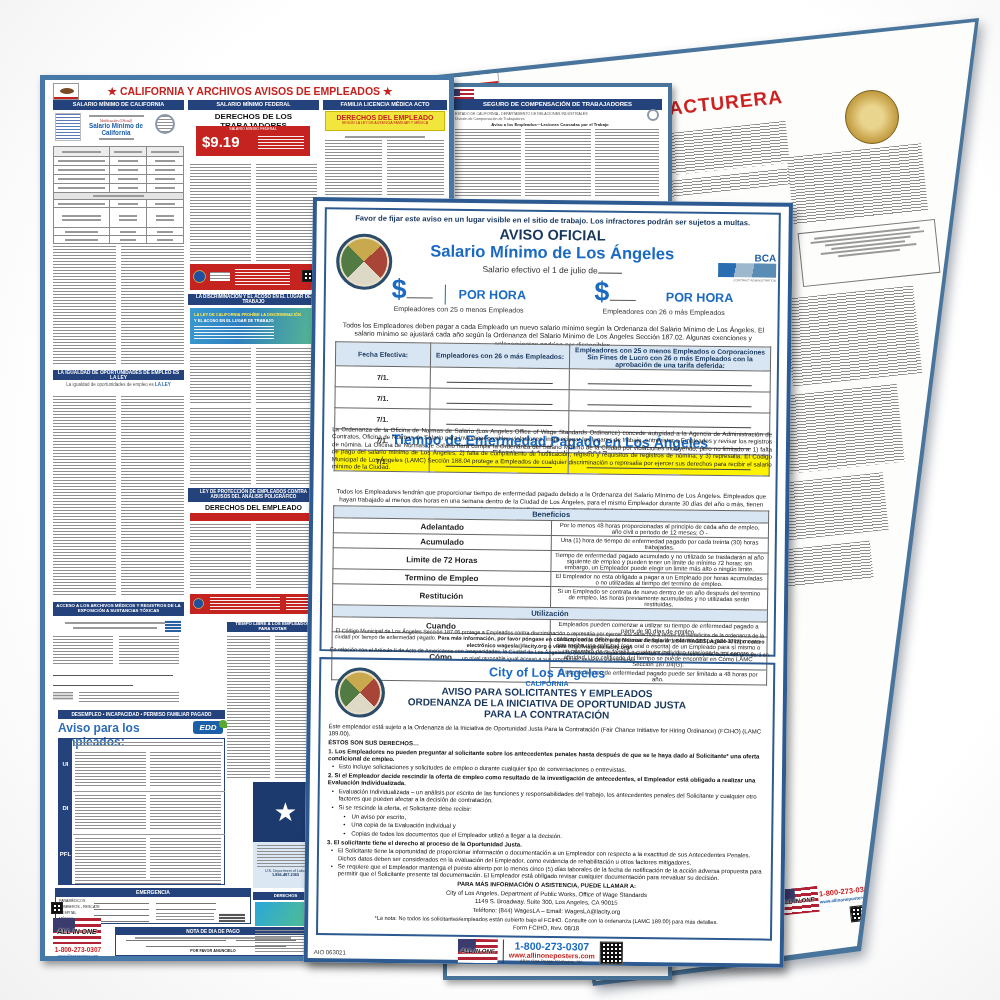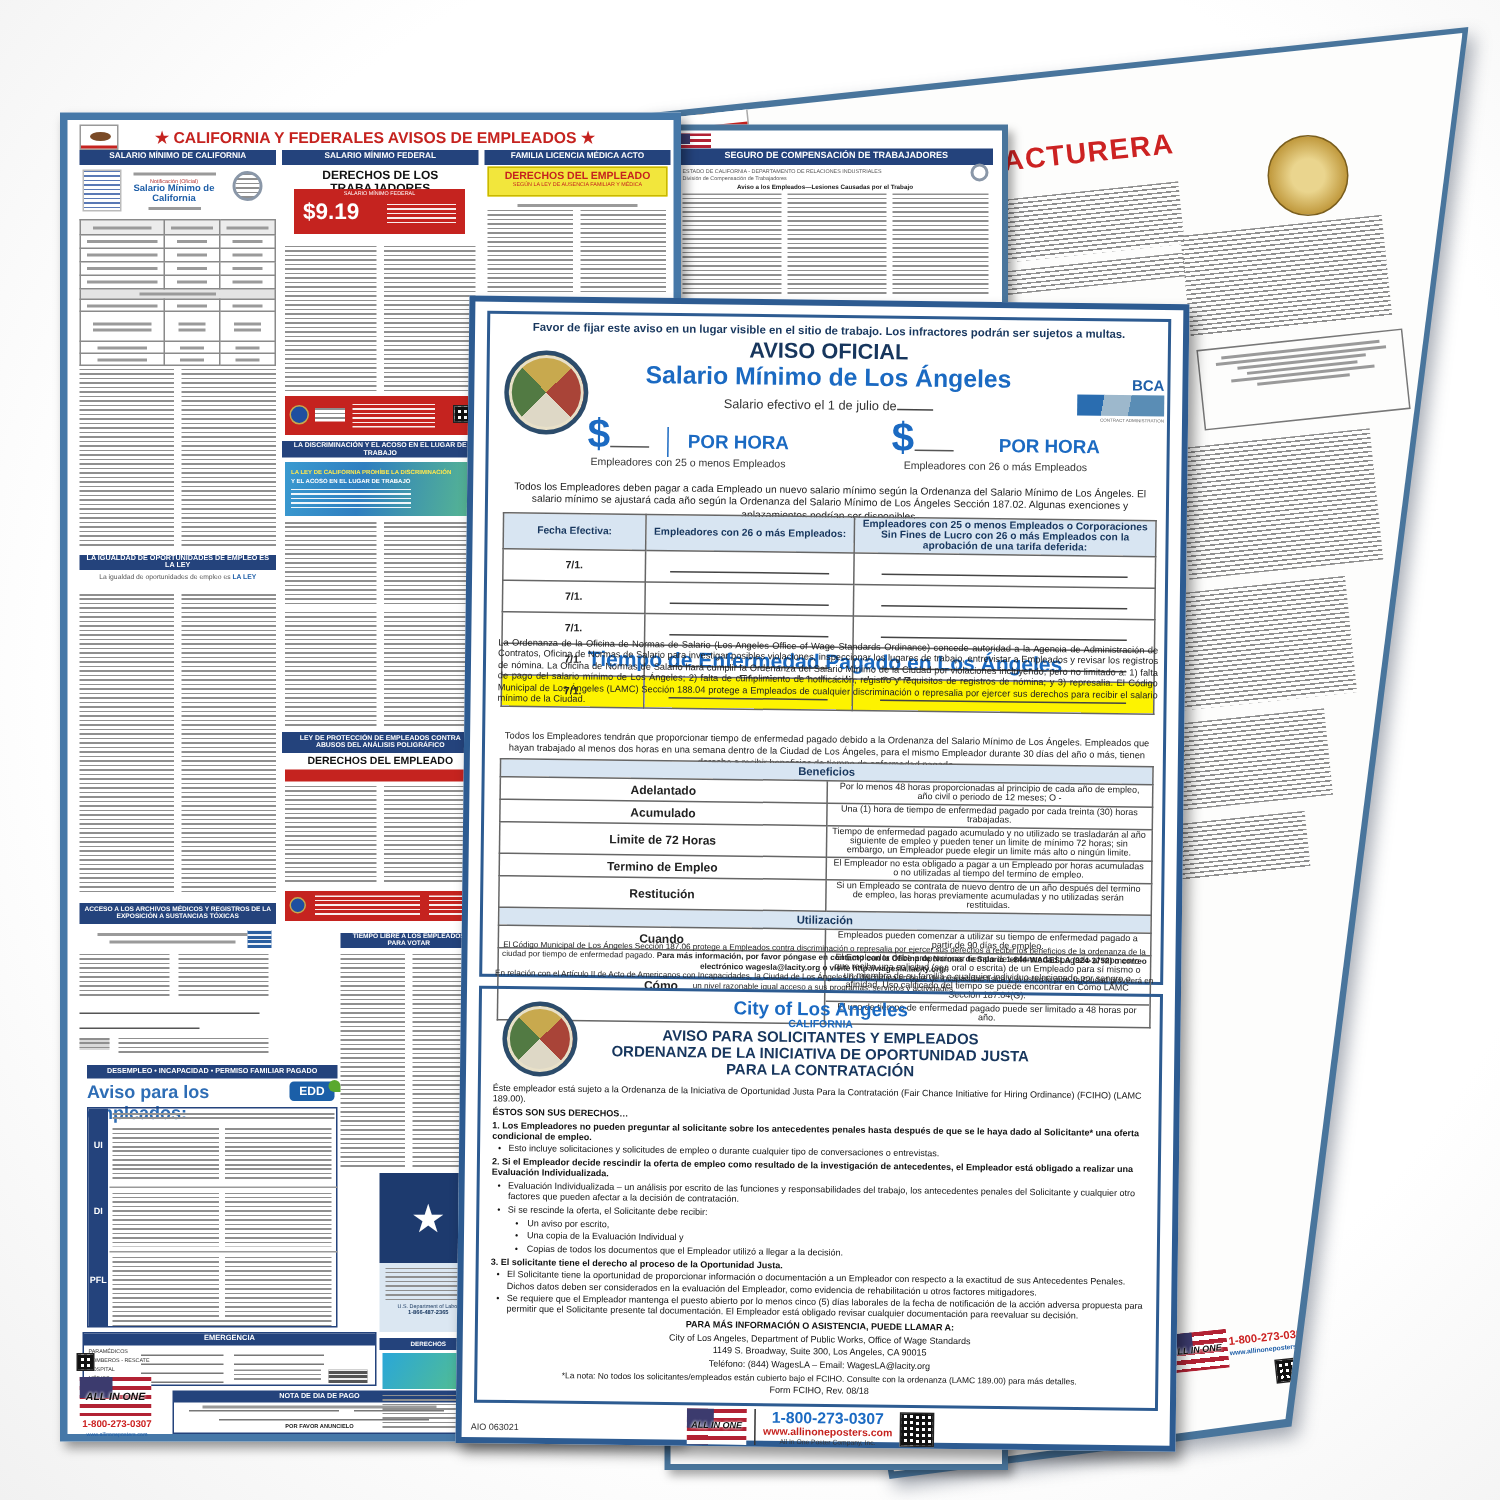--- a/index.html
+++ b/index.html
@@ -112,21 +112,21 @@
     <div class="a tl" style="left:78px;top:42px;width:66px;height:68px"></div>
     <div class="a tl" style="left:148px;top:42px;width:64px;height:68px"></div>
   </div>
 
   <div class="a" style="left:40px;top:75px;width:414px;height:886px;background:#fff;border:5px solid #4678a8;z-index:3;box-shadow:3px 4px 7px rgba(0,0,0,.4)">
 
     <div class="a" style="left:8px;top:3px;width:26px;height:17px;background:#fff;border:1px solid #999">
       <div class="a" style="left:6px;top:4px;width:14px;height:6px;background:#7a4a26;border-radius:50%"></div>
       <div class="a" style="left:0;bottom:0;width:100%;height:2px;background:#c5231f"></div>
     </div>
-    <div class="a c bold" style="left:40px;top:5px;width:330px;font-size:10.5px;color:#c5231f">★ CALIFORNIA Y FEDERALES AVISOS DE EMPLEADOS ★</div>
+    <div class="a c bold" style="left:40px;top:5px;width:330px;font-size:10.5px;color:#c5231f">★ CALIFORNIA Y ARCHIVOS AVISOS DE EMPLEADOS ★</div>
 
     <div class="hdr a" style="left:8px;top:20px;width:131px;height:10px;font-size:5.5px">SALARIO MÍNIMO DE CALIFORNIA</div>
     <div class="a tlb" style="left:10px;top:33px;width:26px;height:28px;border:1px solid #bbb;background-color:#fff"></div>
     <div class="a c" style="left:38px;top:33px;width:66px">
       <div class="cb" style="width:55px"></div>
       <div style="font-size:3.6px;color:#b03030">Notificación (Oficial)</div>
       <div style="font-size:6.3px;color:#1f5fa8;font-weight:bold;line-height:1.05">Salario Mínimo de California</div>
       <div class="cb" style="width:35px"></div>
     </div>
     <div class="a stamp tl" style="left:110px;top:34px;width:20px;height:20px"></div>
@@ -267,21 +267,21 @@
     <div class="a tlw" style="left:120px;top:540px;width:16px;height:12px;background-color:#2a5fa0"></div>
     <div class="a tl" style="left:8px;top:556px;width:60px;height:28px"></div>
     <div class="a tl" style="left:74px;top:556px;width:60px;height:28px"></div>
     <div class="a" style="left:8px;top:590px;width:120px;border-bottom:1px solid #555;height:6px"></div>
     <div class="a" style="left:8px;top:600px;width:80px;border-bottom:1px solid #555;height:6px"></div>
     <div class="a tl" style="left:8px;top:612px;width:20px;height:8px;background-color:#d9d9d9"></div>
     <div class="a tl" style="left:34px;top:612px;width:100px;height:10px"></div>
 
     <div class="hdr a" style="left:13px;top:630px;width:167px;height:9px;font-size:4.8px">DESEMPLEO • INCAPACIDAD • PERMISO FAMILIAR PAGADO</div>
     <div class="a bold" style="left:13px;top:641px;width:140px;font-size:12px;color:#2e6db5">Aviso para los empleados:</div>
-    <div class="a" style="left:148px;top:641px;width:30px;height:13px;background:#1b5fa8;border-radius:3px;color:#fff;font-weight:bold;font-size:8px;text-align:center;line-height:13px">EDD</div>
+    <div class="a" style="left:148px;top:641px;width:30px;height:13px;background:#1b5fa8;border-radius:3px;color:#fff;font-style:italic;font-weight:bold;font-size:8px;text-align:center;line-height:13px">EDD</div>
     <div class="a" style="left:174px;top:640px;width:8px;height:8px;background:#5aa82e;border-radius:50% 50% 0 50%"></div>
     <div class="a" style="left:13px;top:658px;width:167px;height:147px;border:1px solid #24437c">
       <div class="a" style="left:0;top:0;width:13px;height:100%;background:#24437c;color:#fff;font-weight:bold;font-size:6px;text-align:center">
         <div style="margin-top:22px">UI</div>
         <div style="margin-top:38px">DI</div>
         <div style="margin-top:40px">PFL</div>
       </div>
       <div class="a tl" style="left:16px;top:3px;width:148px;height:6px"></div>
       <div class="a tl" style="left:16px;top:13px;width:71px;height:36px"></div>
       <div class="a tl" style="left:91px;top:13px;width:71px;height:36px"></div>

